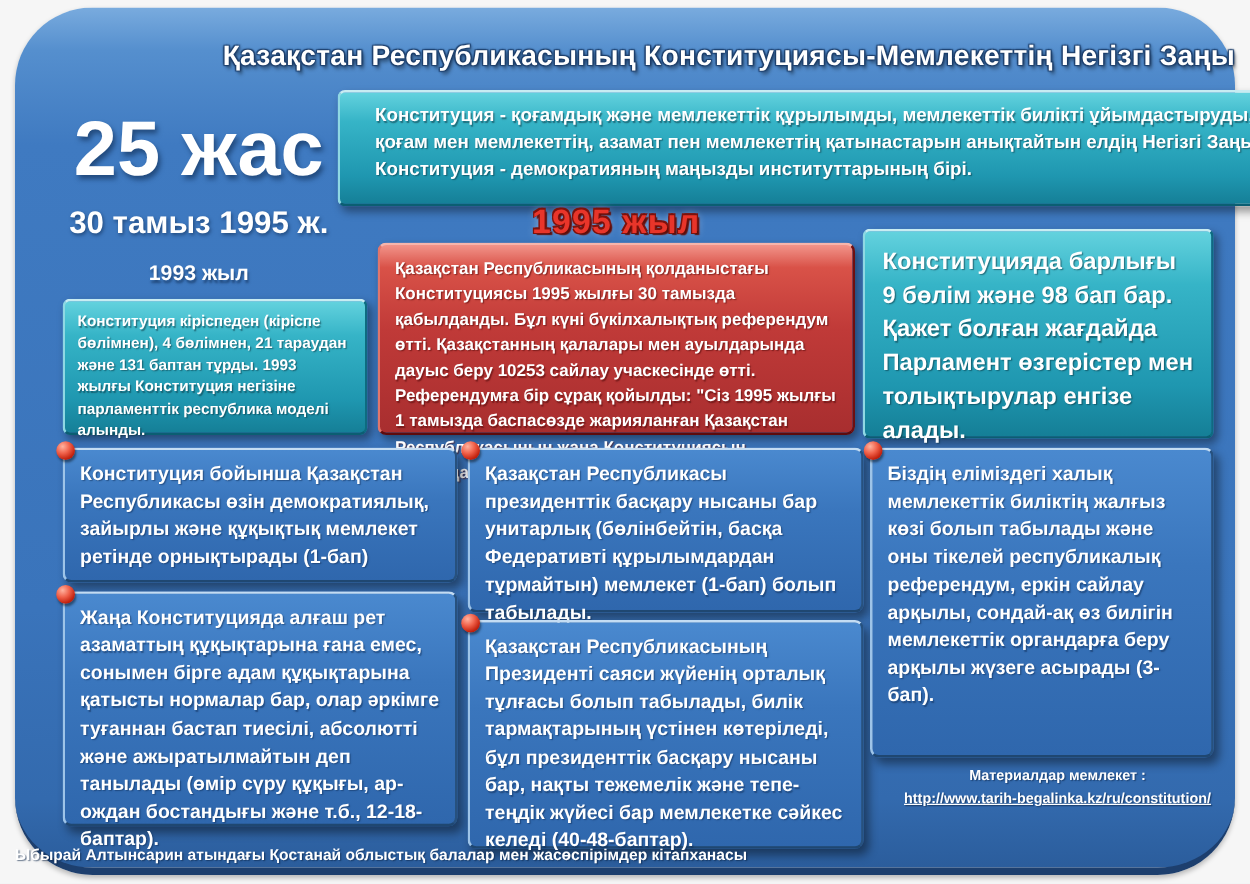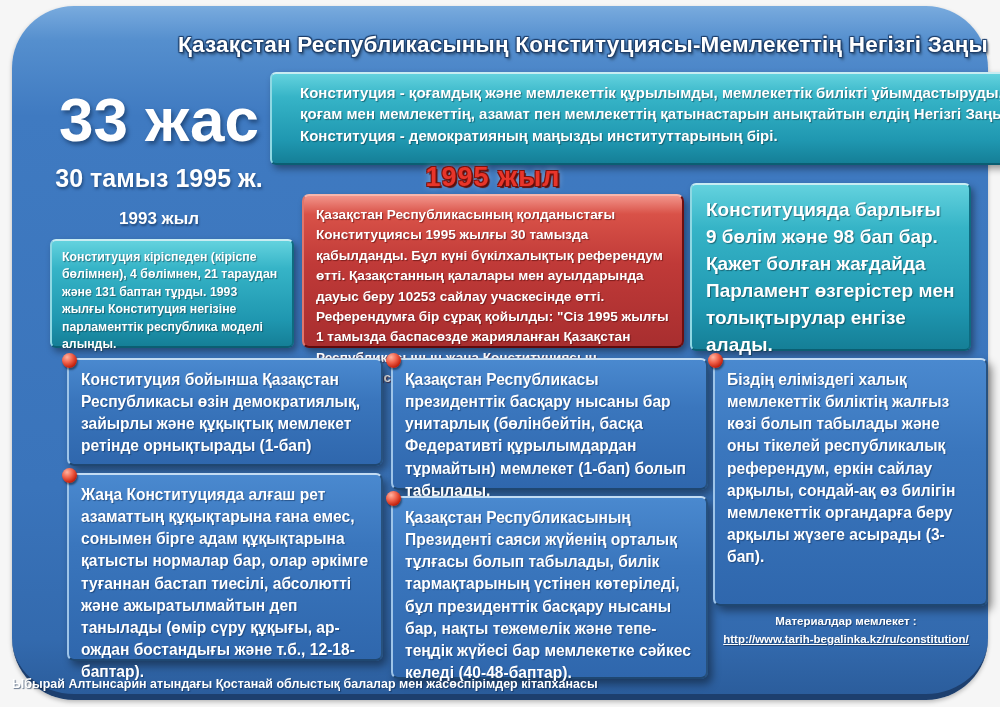--- a/index.html
+++ b/index.html
@@ -55,21 +55,21 @@
     border-radius:7px;color:#ffffff;font-weight:bold;font-size:13.6px;line-height:1.5;
     box-shadow:3px 4px 7px rgba(0,0,0,.4);
     text-shadow:1px 1px 1px rgba(80,10,10,.6);
   }
   .fact-box{
     background:linear-gradient(180deg,#4a89cf 0%,#3a76bd 38%,#2f67ad 100%);
     border:2px solid;border-color:#c3dcf3 #27517e #1f4771 #9ec4e8;
     border-radius:7px;color:#ffffff;font-weight:600;
     box-shadow:4px 5px 8px rgba(0,0,0,.42);
     text-shadow:1px 1px 1px rgba(12,40,80,.5);
-    box-sizing:border-box;padding:9px 12px;font-size:15.6px;line-height:1.42;margin-left:17px;
+    box-sizing:border-box;padding:9px 12px;font-size:15.6px;line-height:1.42;
   }
   .pin{
     position:absolute;left:-7px;top:-7px;width:15px;height:15px;border-radius:50%;
     background:radial-gradient(circle at 34% 28%,#ffb3a0 0%,#f0614a 38%,#c42410 70%,#7e0f02 100%);
     box-shadow:1px 2px 2px rgba(0,0,0,.45);
   }
   .fb1{left:38px;top:352px;width:316px;height:108px;}
   .fb2{left:38px;top:467px;width:316px;height:188px;}
   .fb3{left:362px;top:352px;width:317px;height:132px;}
   .fb4{left:362px;top:490px;width:317px;height:183px;}
@@ -87,21 +87,21 @@
   }
 </style>
 </head>
 <body>
 
 <div class="stage">
   <div class="slide">
 
     <div class="abs slide-title">Қазақстан Республикасының Конституциясы-Мемлекеттің Негізгі Заңы</div>
 
-    <div class="abs age">33 жас</div>
+    <div class="abs age">25 жас</div>
     <div class="abs age-date">30 тамыз 1995 ж.</div>
 
     <div class="abs teal-box def-box">Конституция - қоғамдық және мемлекеттік құрылымды, мемлекеттік билікті ұйымдастыруды, қоғам мен мемлекеттің, азамат пен мемлекеттің қатынастарын анықтайтын елдің Негізгі Заңы. Конституция - демократияның маңызды институттарының бірі.</div>
 
     <div class="abs y1993-label">1993 жыл</div>
     <div class="abs teal-box box-1993">Конституция кіріспеден (кіріспе бөлімнен), 4 бөлімнен, 21 тараудан және 131 баптан тұрды. 1993 жылғы Конституция негізіне парламенттік республика моделі алынды.</div>
 
     <div class="abs y1995-label">1995 жыл</div>
     <div class="abs red-box">Қазақстан Республикасының қолданыстағы Конституциясы 1995 жылғы 30 тамызда қабылданды. Бұл күні бүкілхалықтық референдум өтті. Қазақстанның қалалары мен ауылдарында дауыс беру 10253 сайлау учаскесінде өтті. Референдумға бір сұрақ қойылды: "Сіз 1995 жылғы 1 тамызда баспасөзде жарияланған Қазақстан Республикасының жаңа Конституциясын қабылдайсыз ба?»</div>
 

